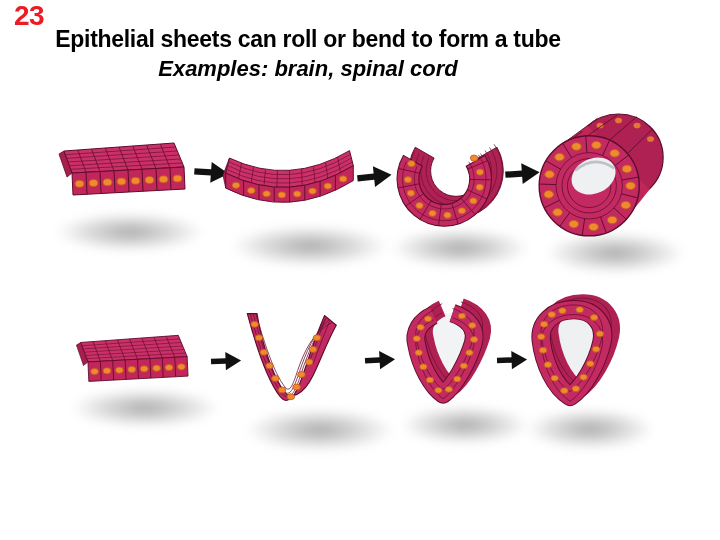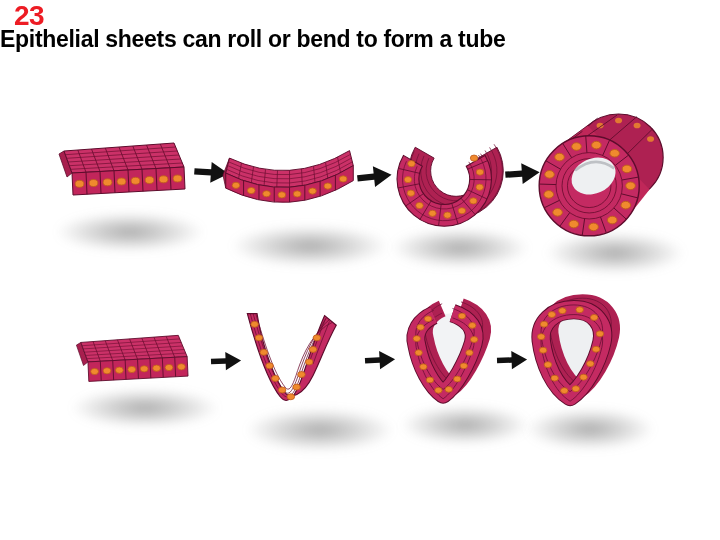--- a/index.html
+++ b/index.html
@@ -4,21 +4,21 @@
 <style>
   html,body{margin:0;padding:0;background:#fff;}
   .slide{
     position:relative;width:720px;height:540px;background:#ffffff;
     overflow:hidden;font-family:"Liberation Sans",sans-serif;
   }
   .slide-number{
     position:absolute;left:14px;top:0;font-size:28px;font-weight:bold;
     color:#ed1c24;letter-spacing:-0.5px;
   }
-  .titles{position:absolute;left:0;top:26px;width:616px;color:#000;}
+  .titles{position:absolute;left:0;top:26px;width:616px;text-align:center;color:#000;}
   .title{font-size:23px;font-weight:bold;letter-spacing:-0.3px;margin:0;line-height:1.2;}
   .subtitle{font-size:22px;font-weight:bold;font-style:italic;margin:2px 0 0 0;line-height:1.2;}
   .stage{position:absolute;overflow:visible;}
   .arrow{position:absolute;overflow:visible;}
   .shadow{
     position:absolute;border-radius:50%;
     background:radial-gradient(ellipse,rgba(105,105,105,.55) 0%,rgba(105,105,105,0) 70%);
     filter:blur(5px);
   }
 </style>
@@ -75,20 +75,21 @@
       <path id="p-uband" d="M17,30 A52,52 0 1 0 107,30 L86.2,42 A28,28 0 1 1 37.8,42 Z"></path>
       <path id="p-fold" d="M40,16 C26,22 18,34 22,48 C26,70 38,92 50,100 C62,92 76,66 82,46 C86,32 78,20 60,14"></path>
       <path id="p-tri" d="M56,12 C34,12 20,26 22,44 C25,68 36,92 52,102 C66,93 80,68 85,46 C89,28 78,12 56,12 Z"></path>
     </defs>
   </svg>
 
   <div class="slide-number">23</div>
 
   <div class="titles">
     <div class="title">Epithelial sheets can roll or bend to form a tube</div>
+    <div class="subtitle">Examples: brain, spinal cord</div>
   </div>
 
   <div class="shadow" style="left:55px;top:212px;width:150px;height:40px"></div>
   <div class="shadow" style="left:230px;top:225px;width:160px;height:42px"></div>
   <div class="shadow" style="left:390px;top:228px;width:140px;height:40px"></div>
   <div class="shadow" style="left:545px;top:232px;width:140px;height:42px"></div>
   <div class="shadow" style="left:70px;top:388px;width:150px;height:40px"></div>
   <div class="shadow" style="left:245px;top:408px;width:150px;height:44px"></div>
   <div class="shadow" style="left:400px;top:405px;width:130px;height:40px"></div>
   <div class="shadow" style="left:525px;top:408px;width:130px;height:42px"></div>

